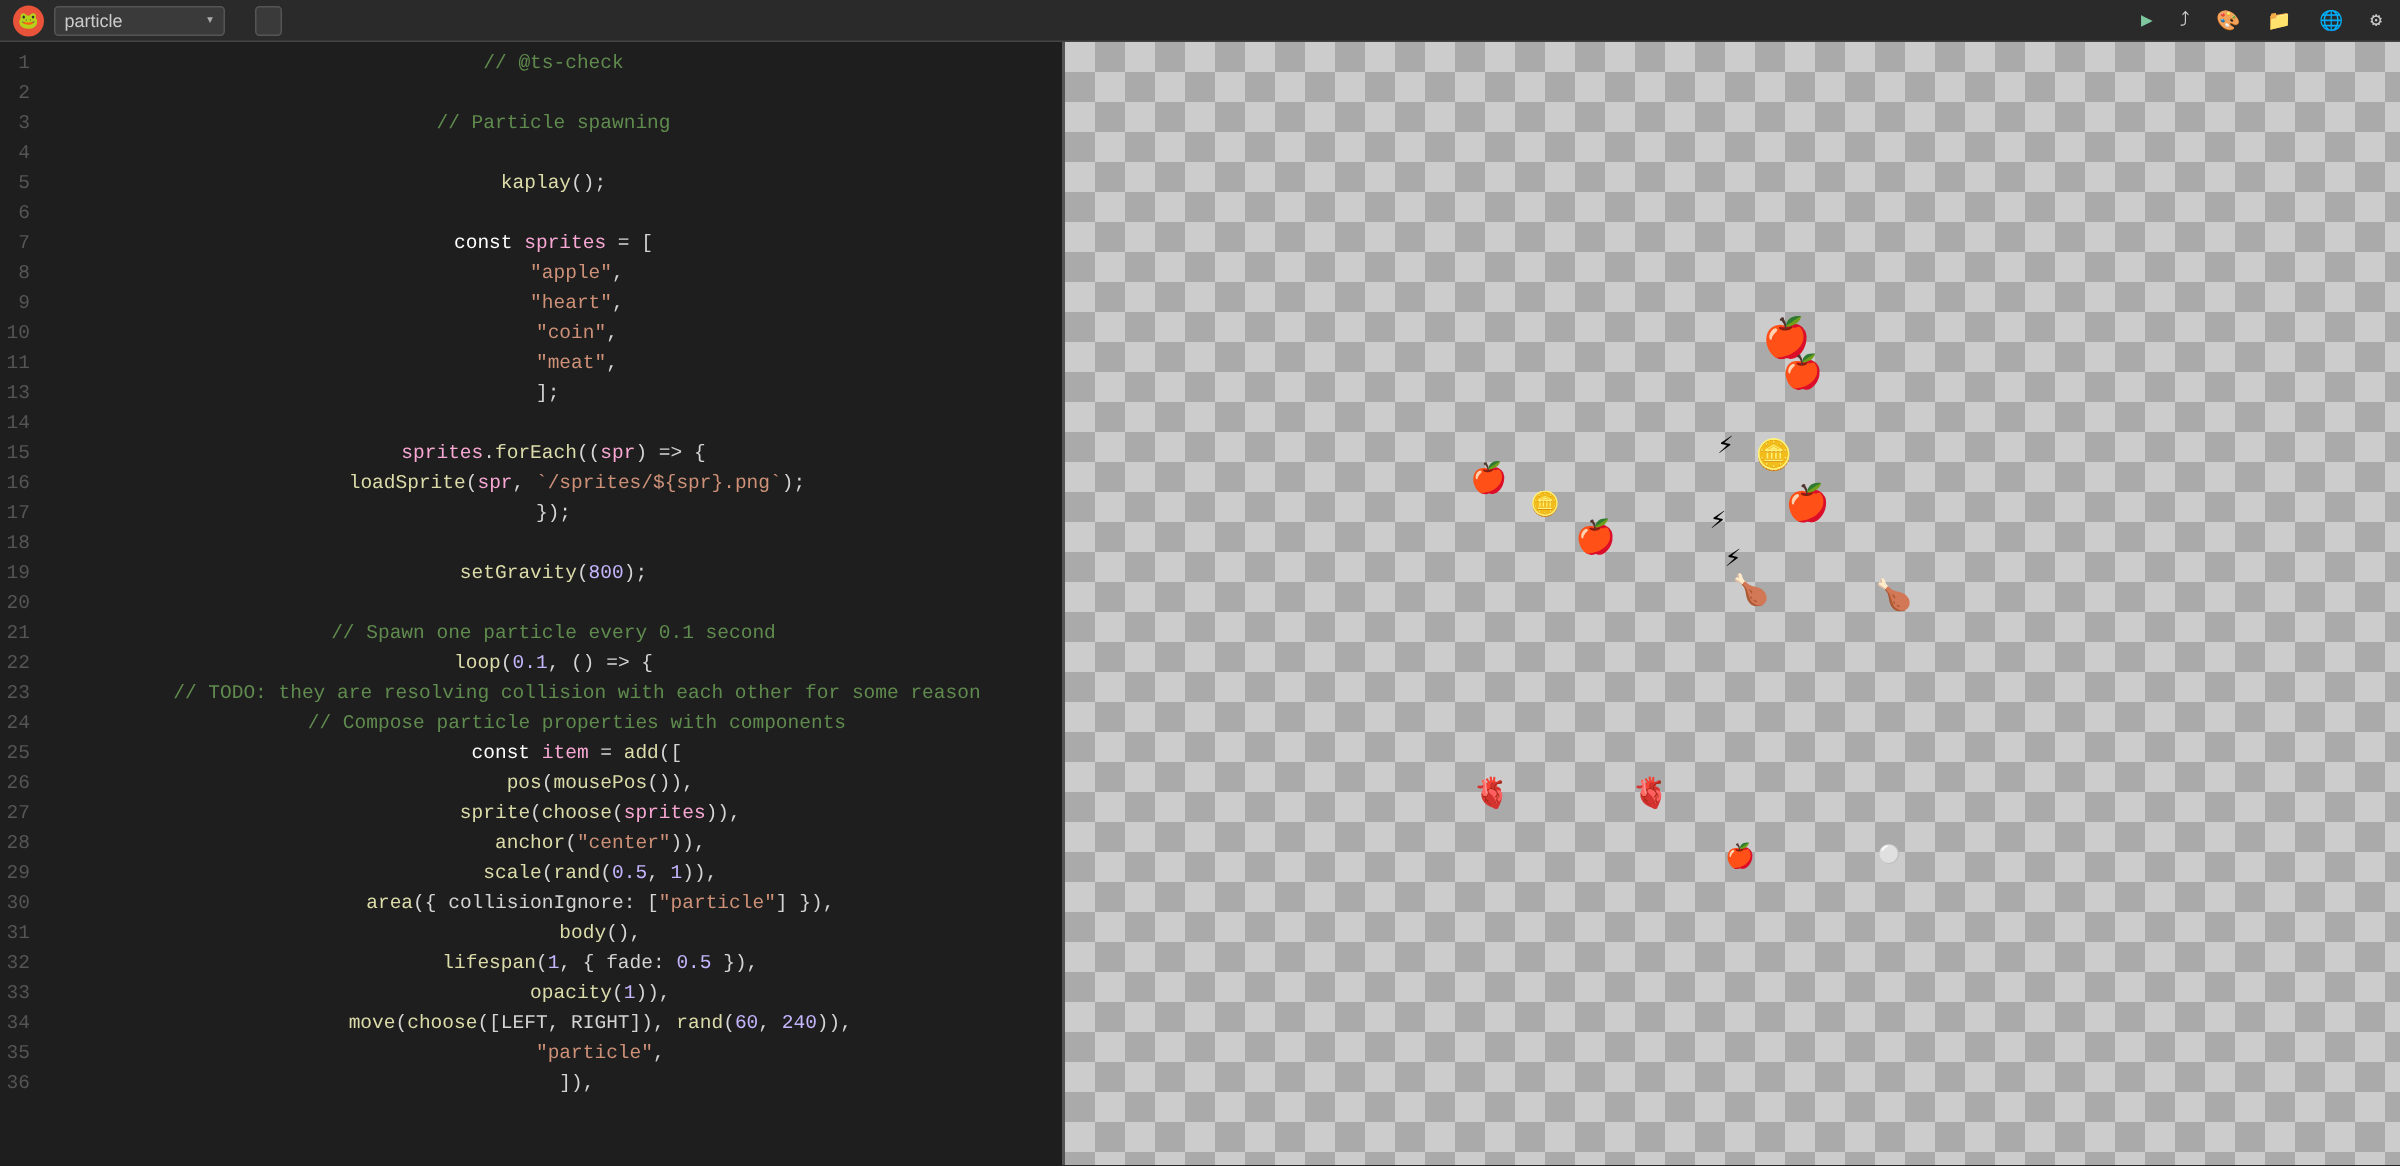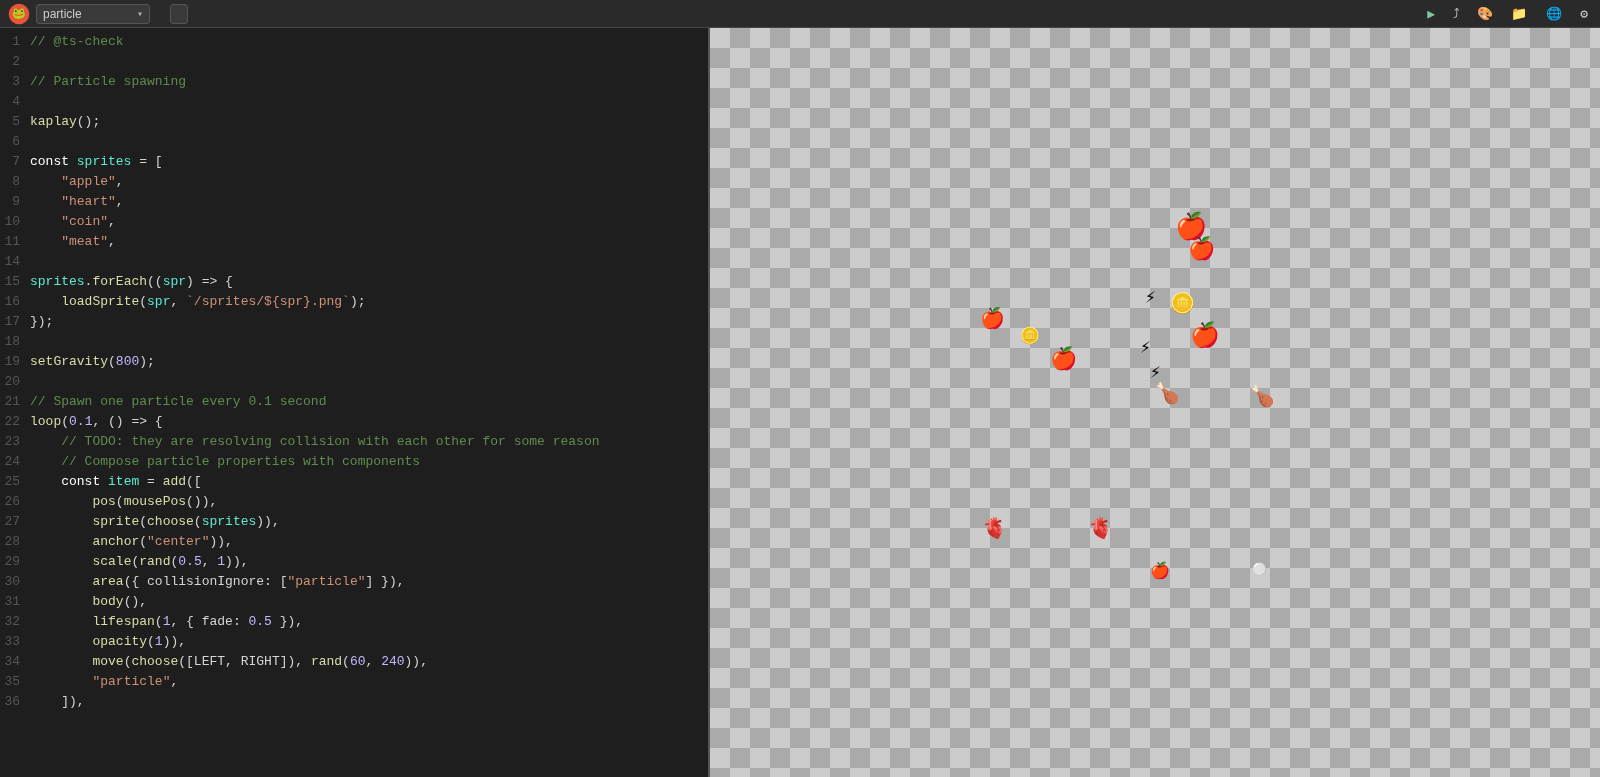--- a/index.html
+++ b/index.html
@@ -117,28 +117,29 @@
       text-align: right;
       padding-right: 10px;
       flex-shrink: 0;
       user-select: none;
       padding-top: 0;
     }
     .code-content {
       color: #d4d4d4;
       white-space: pre;
       flex: 1;
+      text-align: center;
     }
     
     .kw { color: #ffffff; }
     .fn { color: #dcdcaa; }
     .str { color: #ce9178; }
     .num { color: #c4b5fd; }
     .comment { color: #608b4e; }
-    .var { color: #5eead4; }
+    .var { color: #f9a8d4; }
     .punc { color: #d4d4d4; }
 
     
     #canvas-area {
       flex: 1;
       background: transparent;
       position: relative;
       overflow: hidden;
     }
     #checker-bg {
@@ -244,20 +245,24 @@
         <span class="line-num">9</span>
         <span class="code-content"><span class="punc">    </span><span class="str">"heart"</span><span class="punc">,</span></span>
       </div>
       <div class="code-line">
         <span class="line-num">10</span>
         <span class="code-content"><span class="punc">    </span><span class="str">"coin"</span><span class="punc">,</span></span>
       </div>
       <div class="code-line">
         <span class="line-num">11</span>
         <span class="code-content"><span class="punc">    </span><span class="str">"meat"</span><span class="punc">,</span></span>
+      </div>
+      <div class="code-line">
+        <span class="line-num">13</span>
+        <span class="code-content"><span class="punc">]; </span></span>
       </div>
       <div class="code-line">
         <span class="line-num">14</span>
         <span class="code-content"></span>
       </div>
       <div class="code-line">
         <span class="line-num">15</span>
         <span class="code-content"><span class="var">sprites</span><span class="punc">.</span><span class="fn">forEach</span><span class="punc">((</span><span class="var">spr</span><span class="punc">) =&gt; {</span></span>
       </div>
       <div class="code-line">

